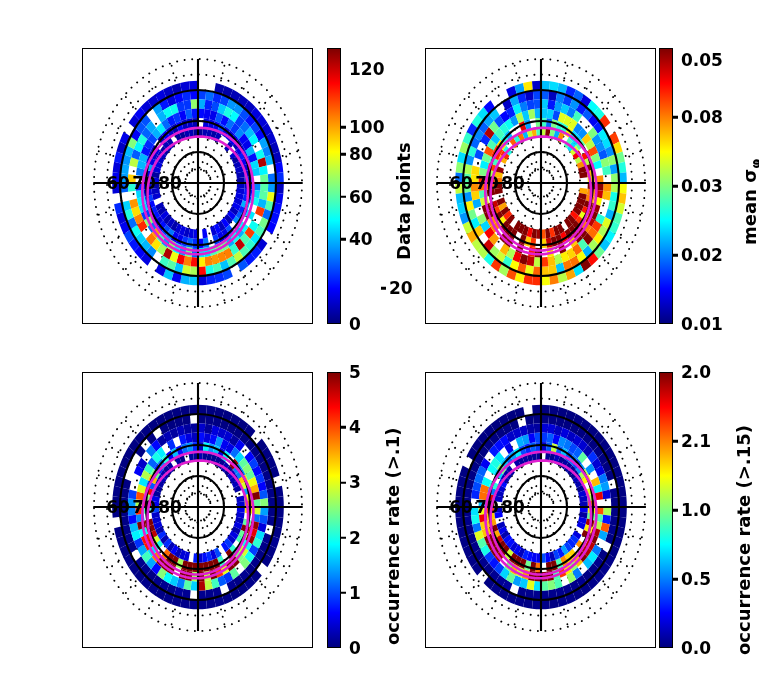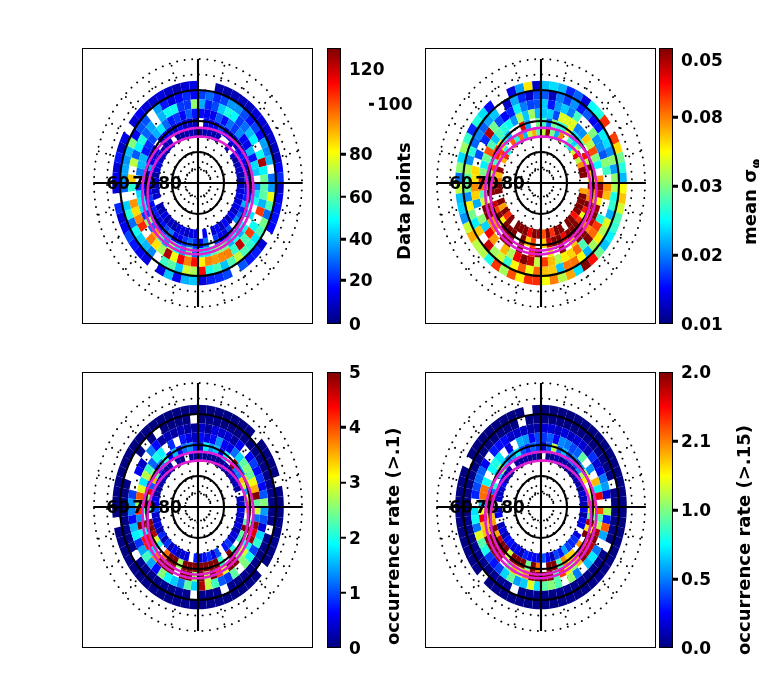--- a/index.html
+++ b/index.html
@@ -421,25 +421,25 @@
             <path d="M116.00,88.59L117.53,88.56L119.06,88.58L120.60,88.65L122.14,88.77L123.68,88.95L125.23,89.17L126.77,89.46L128.32,89.80L129.86,90.19L131.41,90.65L132.95,91.17L134.48,91.75L136.01,92.39L137.54,93.10L139.05,93.87L140.55,94.72L142.03,95.63L143.50,96.61L144.95,97.66L146.37,98.78L147.78,99.98L149.15,101.24L150.49,102.58L151.80,103.99L153.07,105.47L154.30,107.02L155.48,108.64L156.62,110.32L157.70,112.08L158.74,113.89L159.71,115.77L160.63,117.71L161.48,119.71L162.27,121.75L162.99,123.86L163.64,126.00L164.22,128.20L164.72,130.43L165.14,132.70L165.48,135.00L165.74,137.33L165.92,139.68L166.01,142.06L166.01,144.44L165.93,146.84L165.77,149.25L165.51,151.65L165.17,154.05L164.74,156.44L164.22,158.82L163.62,161.17L162.92,163.51L162.14,165.81L161.28,168.08L160.33,170.32L159.30,172.51L158.19,174.66L157.00,176.75L155.73,178.79L154.38,180.77L152.97,182.68L151.48,184.53L149.92,186.30L148.30,188.00L146.61,189.62L144.87,191.16L143.06,192.61L141.20,193.98L139.30,195.25L137.34,196.43L135.34,197.51L133.30,198.49L131.22,199.37L129.12,200.14L126.98,200.80L124.82,201.36L122.63,201.81L120.43,202.15L118.22,202.37L116.00,202.49L113.78,202.48L111.55,202.37L109.34,202.14L107.13,201.79L104.93,201.33L102.76,200.76L100.61,200.07L98.49,199.27L96.40,198.36L94.34,197.34L92.33,196.22L90.36,194.99L88.45,193.66L86.59,192.23L84.79,190.70L83.05,189.08L81.37,187.37L79.77,185.58L78.24,183.71L76.79,181.76L75.41,179.73L74.12,177.65L72.91,175.50L71.80,173.29L70.77,171.04L69.83,168.74L68.98,166.39L68.23,164.02L67.57,161.62L67.01,159.19L66.54,156.75L66.17,154.30L65.90,151.85L65.71,149.39L65.62,146.95L65.63,144.51L65.72,142.10L65.90,139.70L66.17,137.33L66.52,135.00L66.96,132.70L67.47,130.45L68.06,128.23L68.72,126.07L69.45,123.96L70.25,121.90L71.11,119.90L72.03,117.96L73.00,116.09L74.03,114.27L75.11,112.52L76.23,110.84L77.39,109.22L78.60,107.67L79.84,106.19L81.11,104.77L82.41,103.42L83.73,102.14L85.08,100.93L86.46,99.77L87.85,98.69L89.25,97.66L90.68,96.70L92.11,95.79L93.56,94.95L95.01,94.16L96.48,93.43L97.95,92.76L99.43,92.13L100.91,91.57L102.40,91.05L103.89,90.58L105.39,90.16L106.90,89.79L108.40,89.47L109.92,89.20L111.43,88.98L112.95,88.80L114.47,88.67L116.00,88.59Z" fill="none" stroke="#e01fd0" stroke-width="2.6"></path>
           </g>
         </svg>
       </div>
   </div>
   <div class="cbar" id="cb0" style="left:327px;top:48px;width:14px;height:276px;">
     <div class="cbar-grad" style="background: linear-gradient(to top, rgb(0, 0, 128) 0%, rgb(0, 0, 159) 3.1%, rgb(0, 0, 191) 6.3%, rgb(0, 0, 223) 9.4%, rgb(0, 0, 255) 12.5%, rgb(0, 32, 255) 15.6%, rgb(0, 64, 255) 18.8%, rgb(0, 96, 255) 21.9%, rgb(0, 128, 255) 25%, rgb(0, 159, 255) 28.1%, rgb(0, 191, 255) 31.3%, rgb(0, 223, 255) 34.4%, rgb(0, 255, 255) 37.5%, rgb(32, 255, 223) 40.6%, rgb(64, 255, 191) 43.8%, rgb(96, 255, 159) 46.9%, rgb(128, 255, 128) 50%, rgb(159, 255, 96) 53.1%, rgb(191, 255, 64) 56.3%, rgb(223, 255, 32) 59.4%, rgb(255, 255, 0) 62.5%, rgb(255, 223, 0) 65.6%, rgb(255, 191, 0) 68.8%, rgb(255, 159, 0) 71.9%, rgb(255, 128, 0) 75%, rgb(255, 96, 0) 78.1%, rgb(255, 64, 0) 81.3%, rgb(255, 32, 0) 84.4%, rgb(255, 0, 0) 87.5%, rgb(223, 0, 0) 90.6%, rgb(191, 0, 0) 93.8%, rgb(159, 0, 0) 96.9%, rgb(128, 0, 0) 100%);"></div>
   </div>
   <div class="cbar-ticks" id="cbt0" style="left:341px;top:48px;height:276px;">
       <div class="ctick notick" style="top: 276px;"><span class="tmark"></span><span class="tlab">0</span></div>
-      <div class="ctick" style="top: 232px;"><span class="tmark"></span><span class="tlab">20</span></div>
+      <div class="ctick" style="top: 240px; padding-left: 40px;"><span class="tmark"></span><span class="tlab">20</span></div>
       <div class="ctick" style="top: 191.077px;"><span class="tmark"></span><span class="tlab">40</span></div>
       <div class="ctick" style="top: 148.615px;"><span class="tmark"></span><span class="tlab">60</span></div>
       <div class="ctick" style="top: 106.154px;"><span class="tmark"></span><span class="tlab">80</span></div>
-      <div class="ctick" style="top: 56px; padding-left: 28px;"><span class="tmark"></span><span class="tlab">100</span></div>
+      <div class="ctick" style="top: 79px;"><span class="tmark"></span><span class="tlab">100</span></div>
       <div class="ctick notick" style="top: 21.2308px;"><span class="tmark"></span><span class="tlab">120</span></div>
     </div>
   <div class="cbar-title rot" id="cbl0" style="left:393px;top:260px;">Data points</div>
 
   <div class="panel" id="p1" style="left:425px;top:48px;width:231px;height:276px;">
     <div class="axes-frame"></div>
     <div class="polar-wrap">
         <svg width="231" height="276" viewBox="0 0 231 276">
           <g>
             <ellipse cx="116" cy="135" rx="104.00" ry="124.00" fill="none" stroke="#000" stroke-width="1.9" stroke-linecap="round" stroke-dasharray="0.1 7.5"></ellipse>

